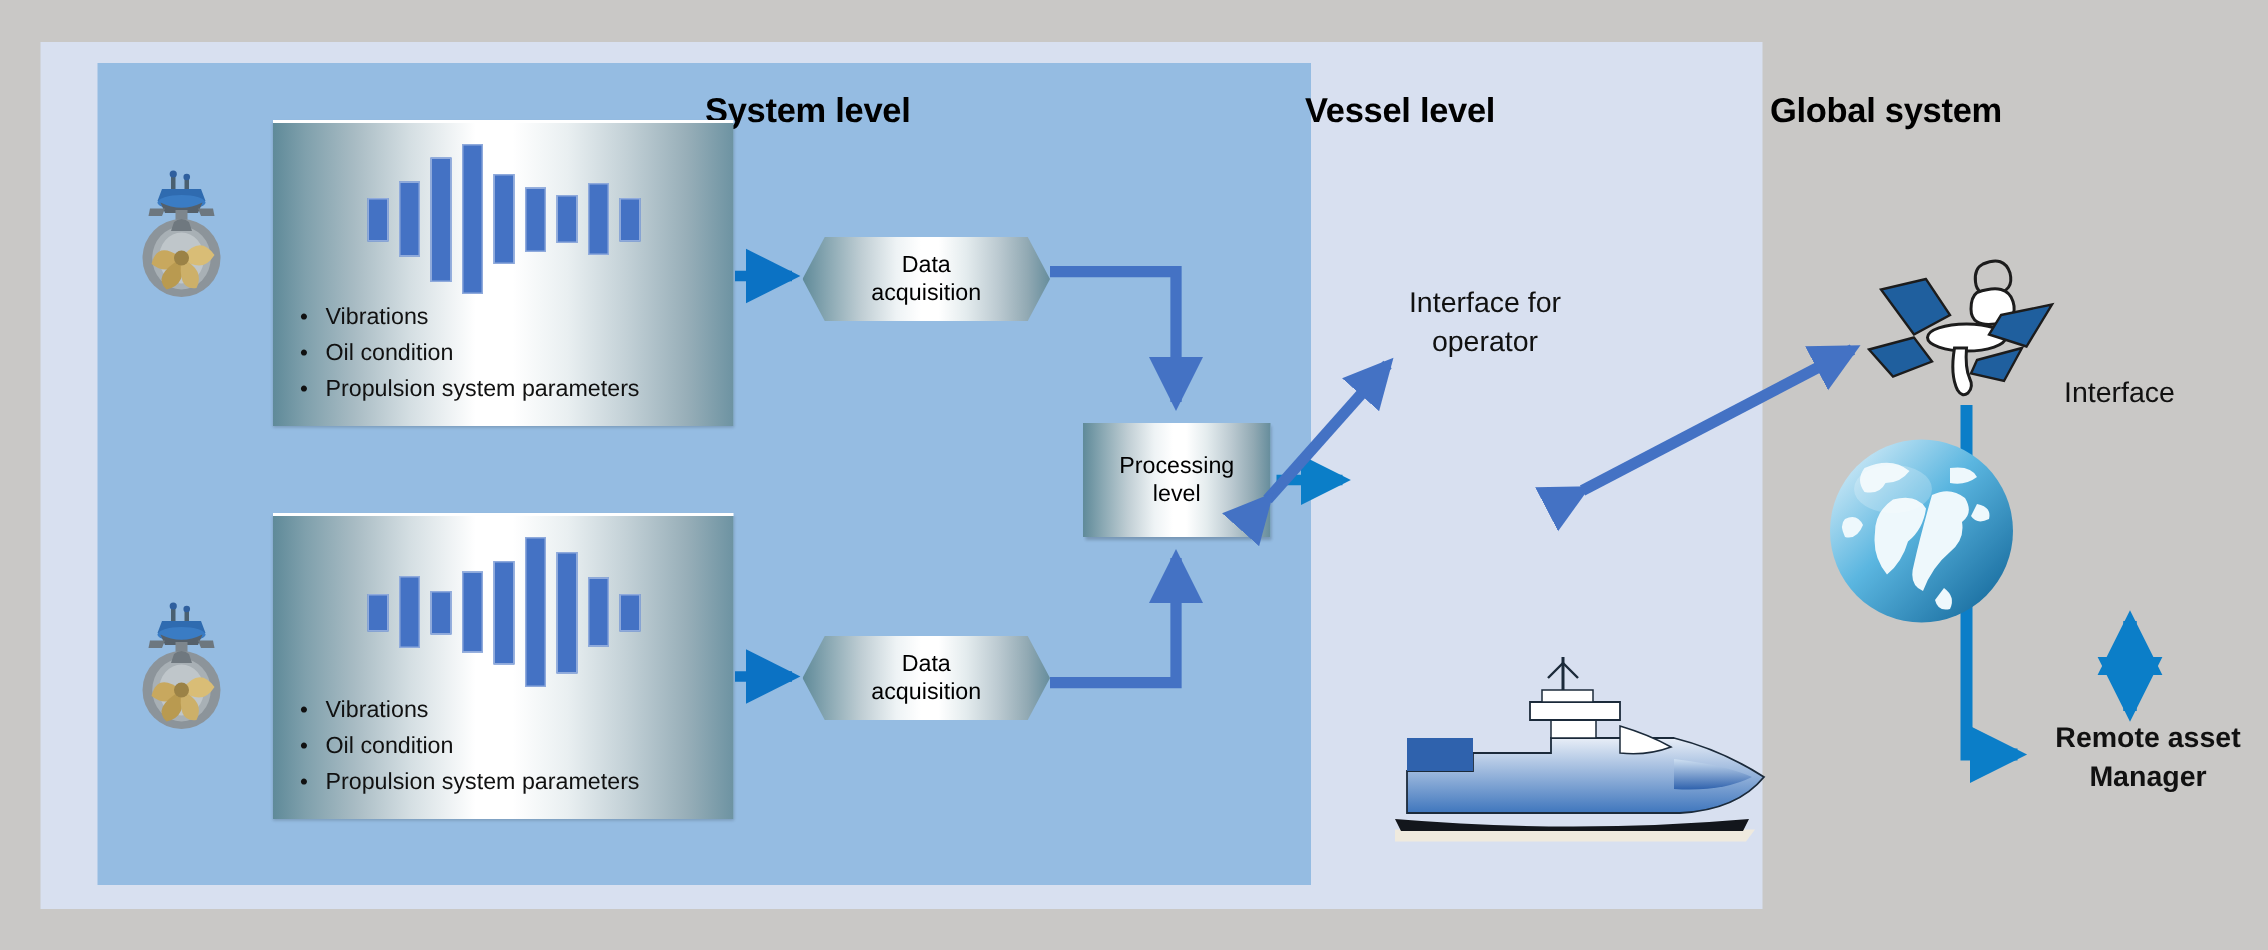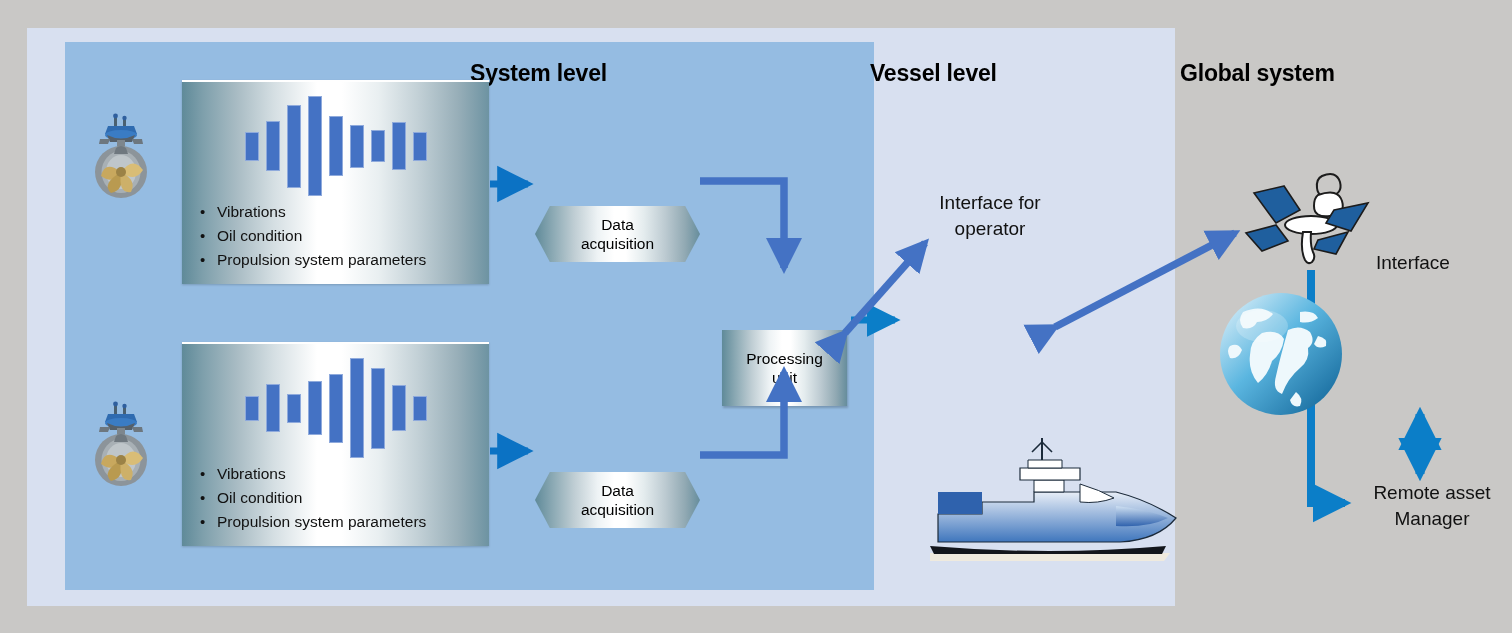--- a/index.html
+++ b/index.html
@@ -61,21 +61,20 @@
 
   
   .metal-shape{
     position:absolute;
     display:flex;align-items:center;justify-content:center;
     text-align:center;font-size:15.5px;color:#000;line-height:1.25;
     background:linear-gradient(90deg,
       #5f8a99 0%, #88a7b2 10%, #c0ced4 24%, #eef3f5 38%,
       #ffffff 48%, #ffffff 55%, #e4ecee 66%,
       #bccad1 79%, #91a9b3 91%, #668d9c 100%);
-    margin-top:48px;
   }
   .hex{
     clip-path:polygon(0% 50%, 9% 0%, 91% 0%, 100% 50%, 91% 100%, 9% 100%);
     filter:drop-shadow(1px 2px 1.5px rgba(0,0,0,.22));
   }
   #data-acq-1{left:535px;top:158px;width:165px;height:56px;}
   #data-acq-2{left:535px;top:424px;width:165px;height:56px;}
   #processing-unit{
     left:722px;top:282px;width:125px;height:76px;
     box-shadow:1px 2px 2px rgba(0,0,0,.2);
@@ -87,21 +86,21 @@
   }
 
   
   .plain-label{
     position:absolute;font-size:19px;color:#111;line-height:1.35;
     text-align:center;white-space:pre-line;
   }
   #interface-operator-label{left:895px;top:190px;width:190px;}
   #satellite-label{left:1376px;top:250px;width:110px;text-align:left;}
   #cbm-centre-label{left:1358px;top:365px;width:150px;}
-  #remote-asset-label{left:1352px;top:480px;width:160px;}
+  #remote-asset-label{left:1352px;top:480px;width:160px;font-weight:bold;}
 
   
   #links{position:absolute;left:0;top:0;width:1512px;height:633px;pointer-events:none;}
 </style>
 </head>
 <body>
 
 <div id="stage">
 
   <div class="panel" id="vessel-panel"></div>
@@ -221,21 +220,21 @@
         <path d="M30 36 q5 -4 10 0 l2 6 h-14z" fill="#6f787f"></path>
       </g>
     </svg>
   </div>
 
   <div class="metal-shape hex" id="data-acq-1" style="white-space:pre-line;">Data
 acquisition</div>
   <div class="metal-shape hex" id="data-acq-2" style="white-space:pre-line;">Data
 acquisition</div>
   <div class="metal-shape" id="processing-unit" style="white-space:pre-line;">Processing
-unit</div>
+level</div>
 
   <div class="plain-label" id="interface-operator-label">Interface for
 operator</div>
   <div class="plain-label" id="satellite-label">Interface</div>
   <div class="plain-label" id="remote-asset-label">Remote asset
 Manager</div>
 
   <svg id="links" viewBox="0 0 1512 633">
     <defs>
       <marker id="ah-bright" markerWidth="6" markerHeight="6" refX="4.4" refY="3" orient="auto">

